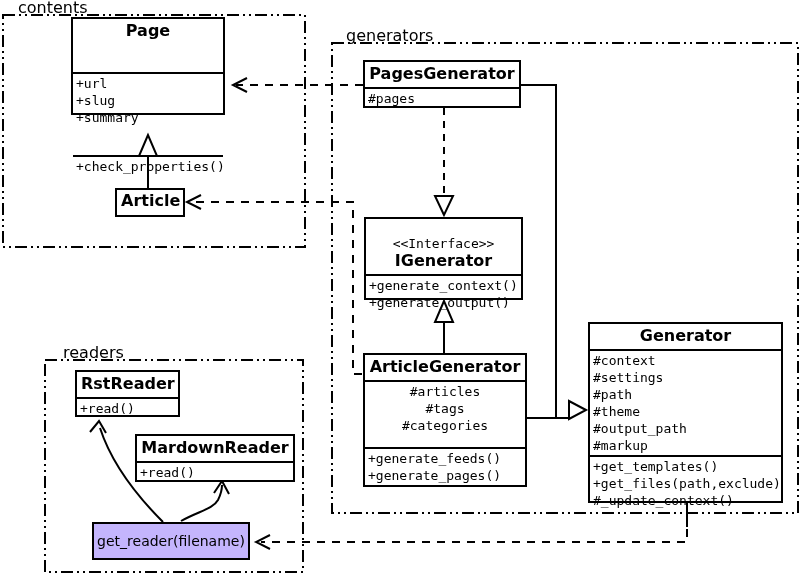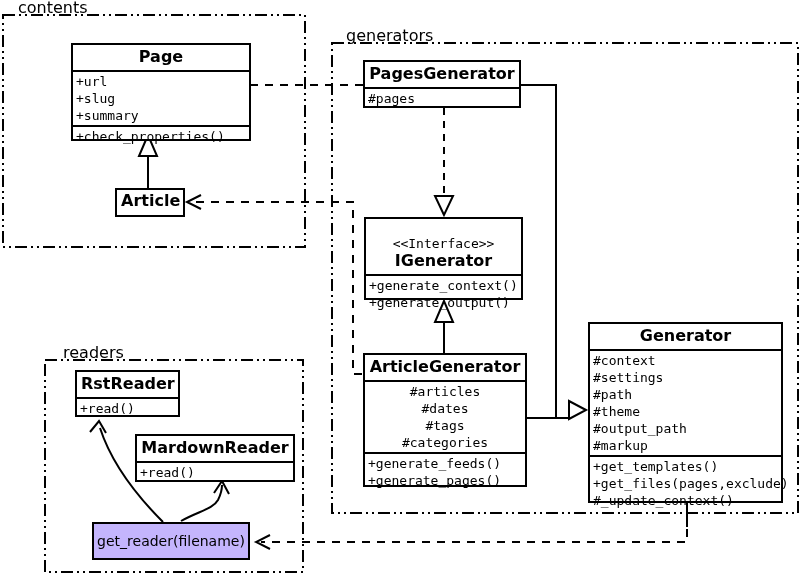--- a/index.html
+++ b/index.html
@@ -101,21 +101,21 @@
     <g stroke="#000" stroke-width="2" fill="none">
       <path d="M181,521 C199,511 213,509 218,500 C221,494 222,489 222,485"></path>
       <polyline points="214,493 222,481 229,494"></polyline>
     </g>
   </svg>
 
   <div class="pkg-label" style="left:2px; top:0px;">contents</div>
   <div class="pkg-label" style="left:330px; top:28px;">generators</div>
   <div class="pkg-label" style="left:47px; top:345px;">readers</div>
 
-  <div class="uml-class" style="left:71px; top:43px; width:180px; height:98px;">
+  <div class="uml-class" style="left:71px; top:17px; width:154px; height:98px;gap:28px;">
     <div class="uml-title">Page</div>
     <div class="uml-compartment" style="flex:1 1 auto;">
         <div class="member">+url</div>
         <div class="member">+slug</div>
         <div class="member">+summary</div>
       </div>
     <div class="uml-compartment">
         <div class="member">+check_properties()</div>
       </div>
   </div>
@@ -137,21 +137,20 @@
     <div class="uml-compartment" style="flex:1 1 auto;">
         <div class="member">+generate_context()</div>
         <div class="member">+generate_output()</div>
       </div>
   </div>
 
   <div class="uml-class" style="left:363px; top:353px; width:164px; height:134px;">
     <div class="uml-title">ArticleGenerator</div>
     <div class="uml-compartment" style="flex:1 1 auto;text-align:center;">
         <div class="member">#articles</div>
-        <div class="member">#dates</div>
         <div class="member">#tags</div>
         <div class="member">#categories</div>
       </div>
     <div class="uml-compartment">
         <div class="member">+generate_feeds()</div>
         <div class="member">+generate_pages()</div>
       </div>
   </div>
 
   <div class="uml-class" style="left:588px; top:322px; width:195px; height:181px;">
@@ -159,21 +158,21 @@
     <div class="uml-compartment" style="flex:1 1 auto;">
         <div class="member">#context</div>
         <div class="member">#settings</div>
         <div class="member">#path</div>
         <div class="member">#theme</div>
         <div class="member">#output_path</div>
         <div class="member">#markup</div>
       </div>
     <div class="uml-compartment">
         <div class="member">+get_templates()</div>
-        <div class="member">+get_files(pages,exclude)</div>
+        <div class="member">+get_files(path,exclude)</div>
         <div class="member">#_update_context()</div>
       </div>
   </div>
 
   <div class="uml-class" style="left:75px; top:370px; width:105px; height:47px;">
     <div class="uml-title">RstReader</div>
     <div class="uml-compartment" style="flex:1 1 auto;">
         <div class="member">+read()</div>
       </div>
   </div>

